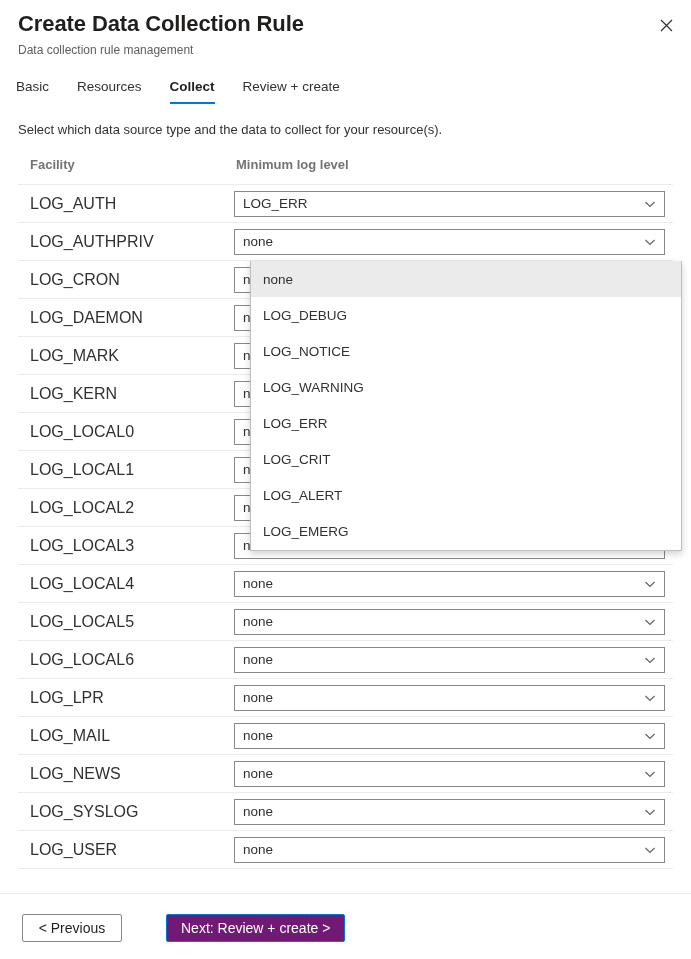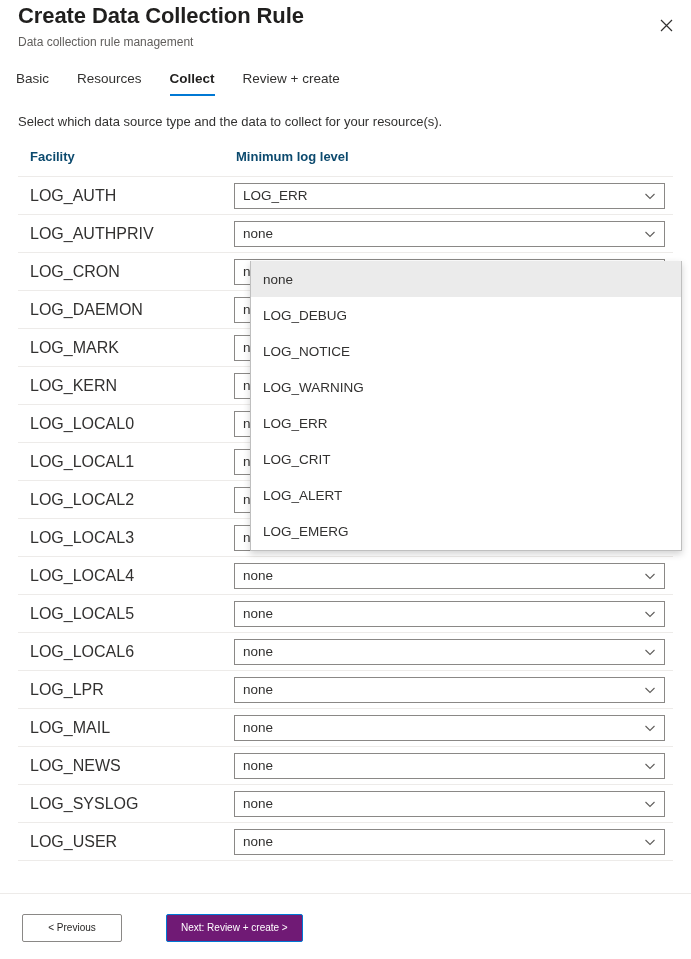--- a/index.html
+++ b/index.html
@@ -13,21 +13,21 @@
     position: relative;
     overflow: hidden;
     font-family: "Liberation Sans", sans-serif;
     color: #323130;
     -webkit-font-smoothing: antialiased;
   }
 
   
   .blade-header {
     position: relative;
-    padding: 2px 18px 0 18px;
+    padding: 10px 18px 0 18px;
   }
   .blade-title {
     font-size: 22px;
     font-weight: 600;
     line-height: 28px;
     color: #201f1e;
     letter-spacing: -0.1px;
     margin: 0;
   }
   .blade-subtitle {
@@ -101,21 +101,21 @@
   
   .facility-table {
     width: 100%;
     border-collapse: collapse;
     position: relative;
   }
   .table-head-row th {
     text-align: left;
     font-size: 13px;
     font-weight: 600;
-    color: #0c4a6e;
+    color: #737373;
     padding: 0 0 12px 0;
     border-bottom: 1px solid #edebe9;
   }
   .col-facility { width: 232px; padding-left: 12px !important; }
   .col-level { padding-left: 2px !important; }
 
   .table-row td {
     border-bottom: 1px solid #edebe9;
     height: 37px;
     vertical-align: middle;
@@ -198,21 +198,21 @@
     box-sizing: border-box;
   }
   .footer-inner {
     display: flex;
     gap: 8px;
     align-items: center;
     padding-left: 4px;
   }
   .btn {
     font-family: "Liberation Sans", sans-serif;
-    font-size: 10px;
+    font-size: 14px;
     line-height: 16px;
     height: 28px;
     padding: 0 14px;
     border-radius: 2px;
     cursor: pointer;
     box-sizing: border-box;
     display: inline-flex;
     align-items: center;
     justify-content: center;
     white-space: nowrap;

